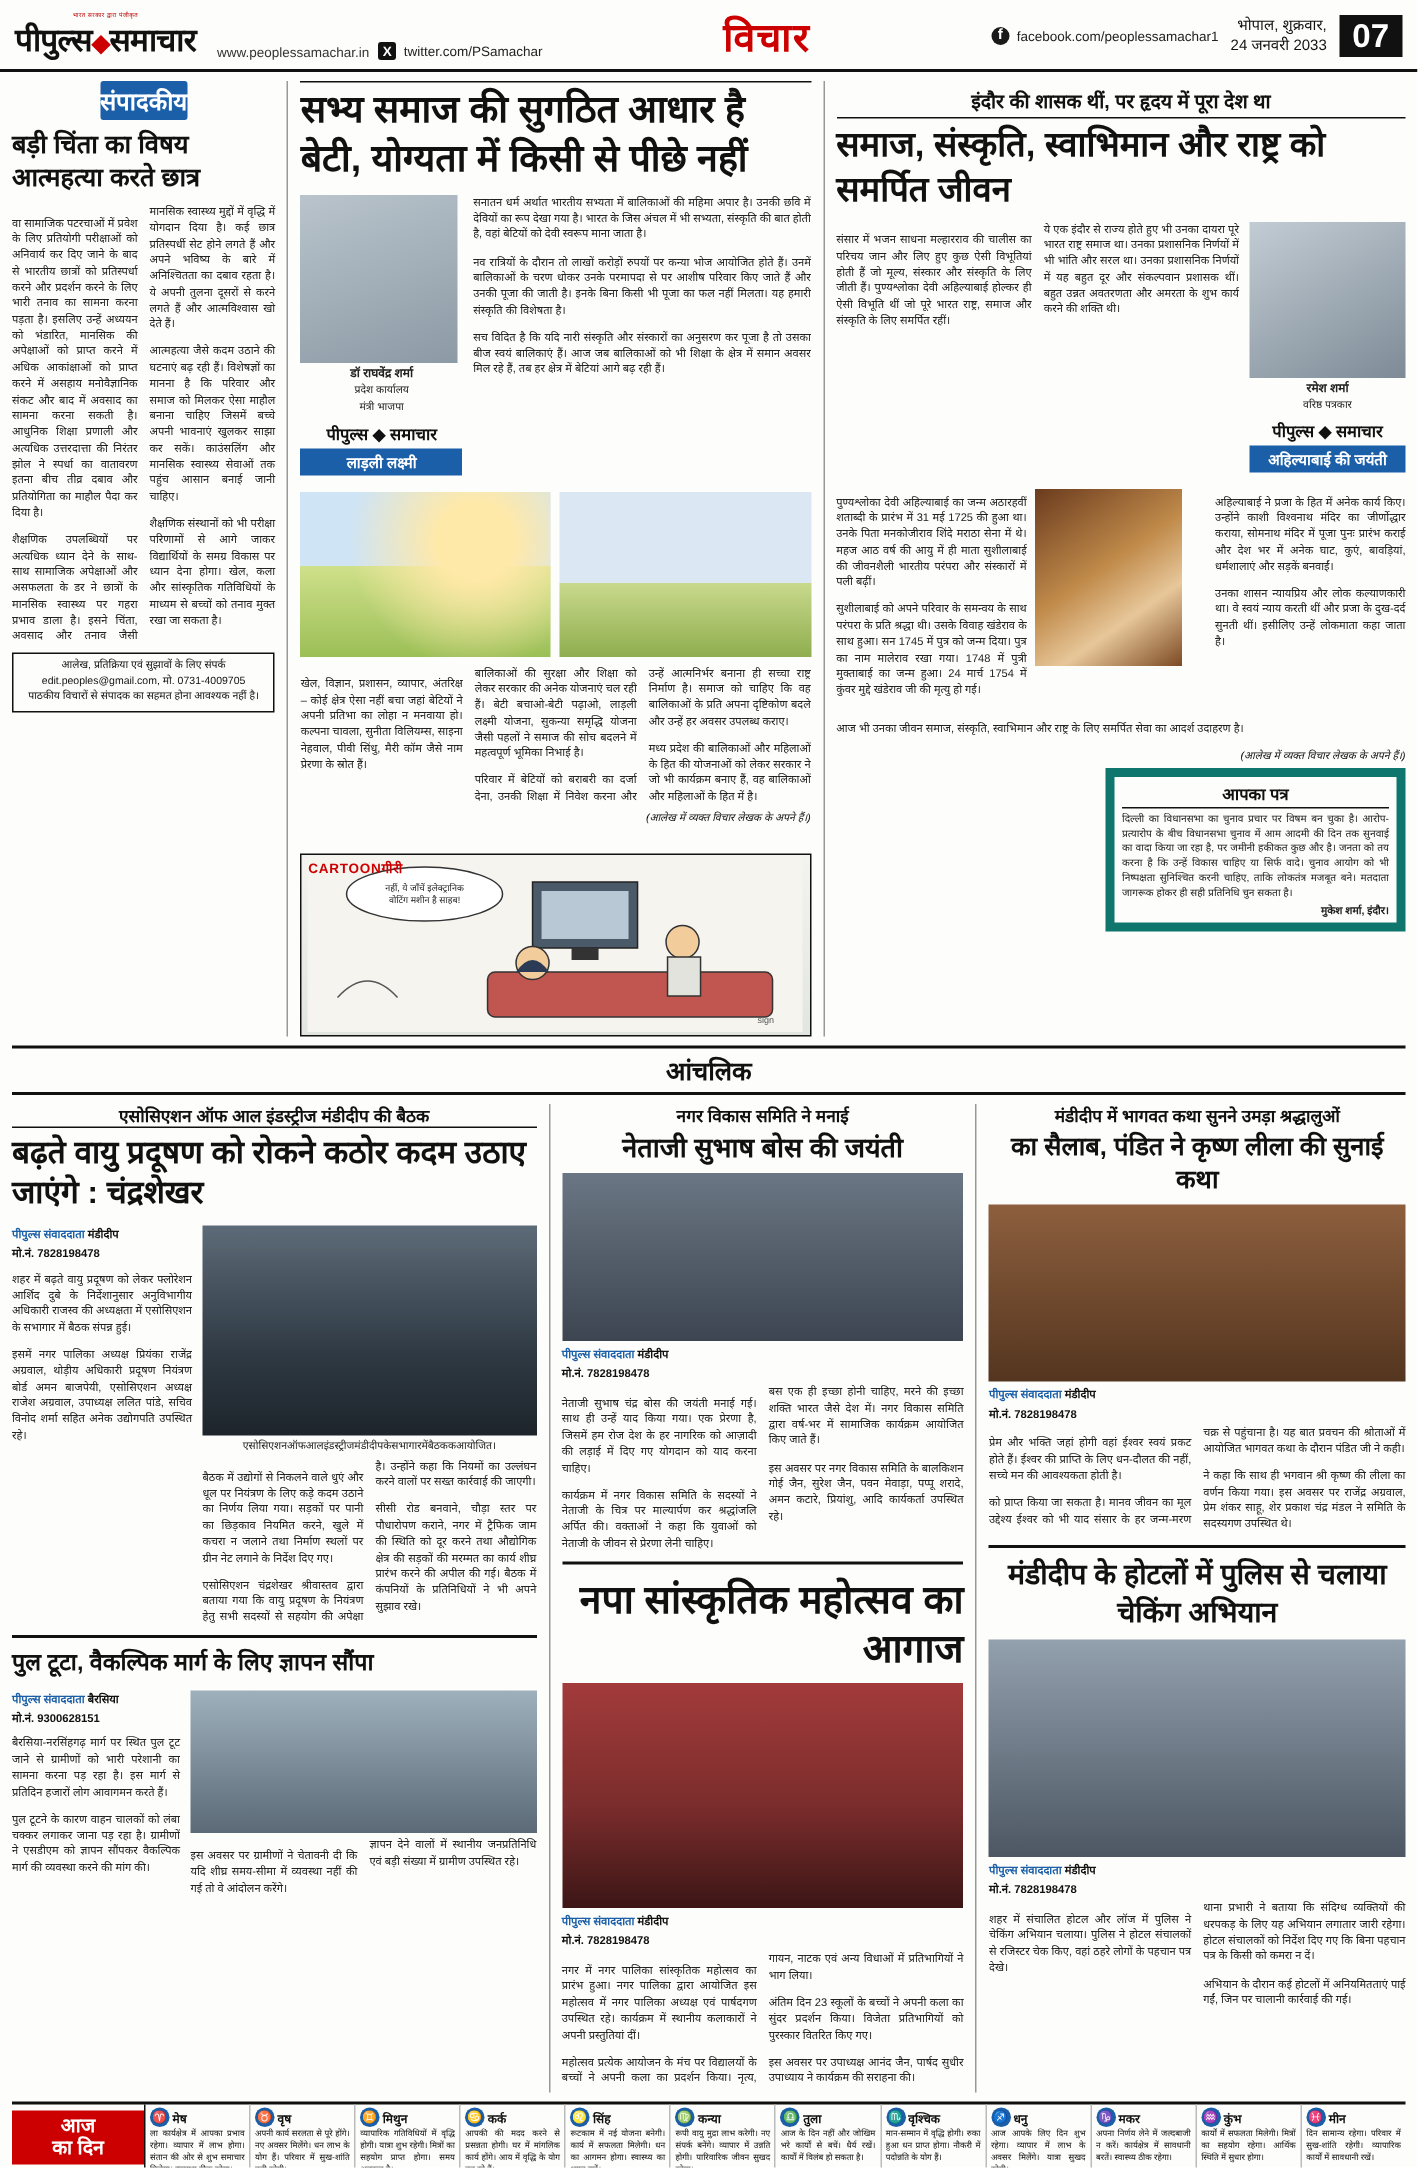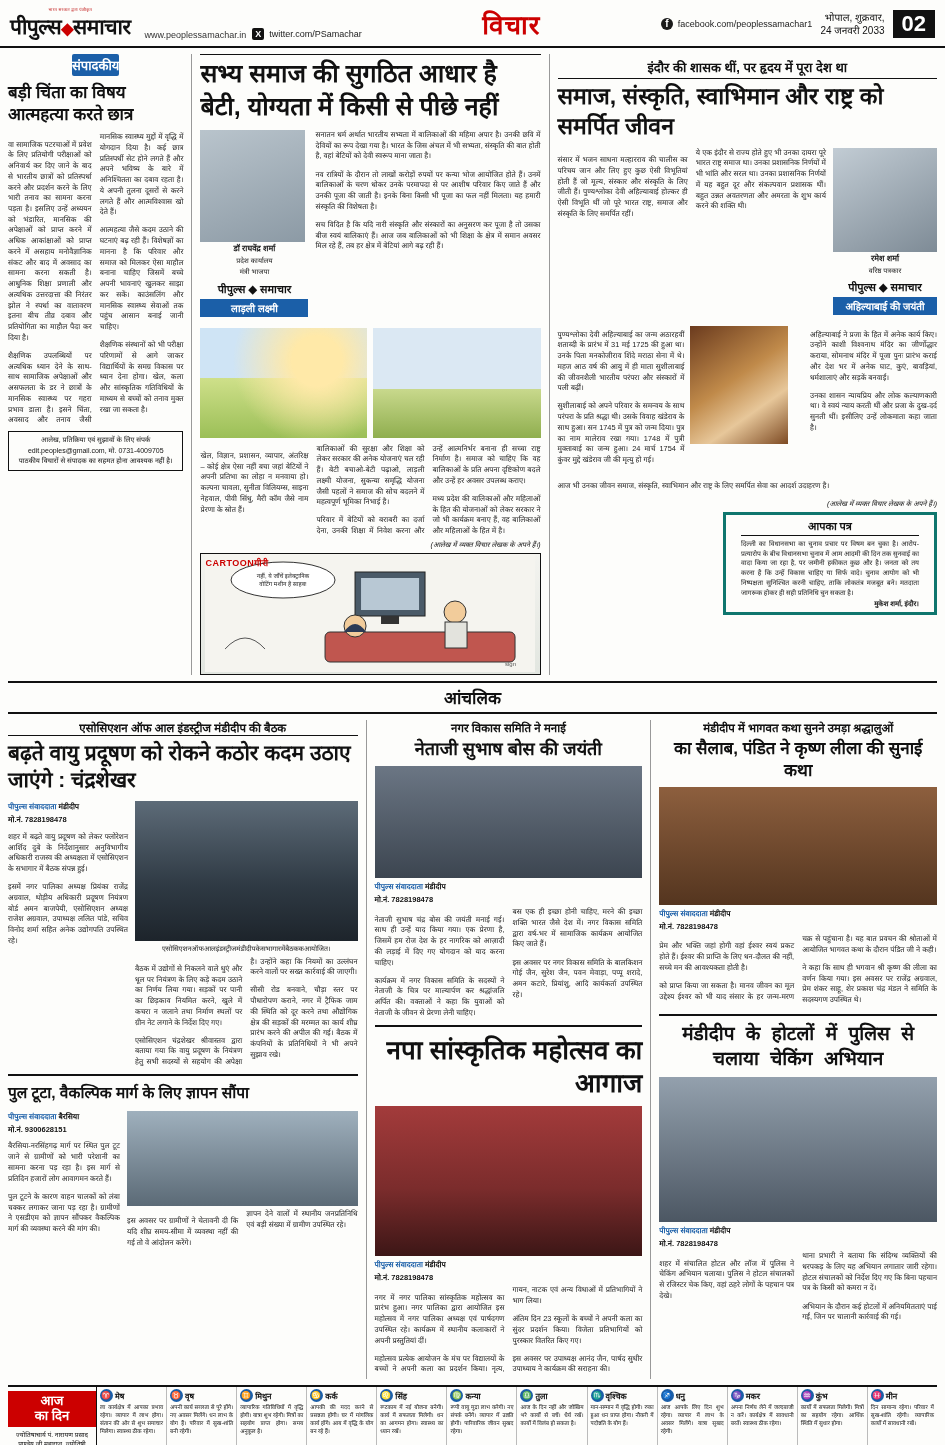--- a/index.html
+++ b/index.html
@@ -17,21 +17,21 @@
   .xicon{display:inline-block;width:12px;height:12px;background:#111;color:#fff;font-size:9px;line-height:12px;text-align:center;font-weight:bold;border-radius:2px;}
   .fbicon{display:inline-block;width:12px;height:12px;background:#1a1a1a;color:#fff;font-size:10px;line-height:12px;text-align:center;border-radius:50%;font-weight:bold;}
   .vichar{font-size:26px;font-weight:bold;color:#c00;letter-spacing:1px;}
   .mast-right{display:flex;align-items:center;gap:8px;}
   .edition{font-size:10px;text-align:right;line-height:1.3;}
   .pageno{background:#111;color:#fff;font-size:22px;font-weight:bold;padding:1px 9px;}
   .thinline{height:1px;background:#111;}
 
   
   .col-rule{border-left:1px solid #999;}
-  .tag{display:inline-block;background:#1b5fa8;color:#fff;font-size:13px;font-weight:bold;padding:2px 0;border-radius:2px;}
+  .tag{display:inline-block;background:#1b5fa8;color:#fff;font-size:16px;font-weight:bold;padding:2px 0;border-radius:2px;}
   .kicker{font-size:13px;text-align:center;color:#111;font-weight:bold;margin:4px 0 2px;}
   .headline{font-weight:bold;line-height:1.25;}
   .body{font-size:7.4px;line-height:1.45;text-align:justify;color:#222;}
 
   
   .top{display:flex;padding:6px 8px 0 8px;gap:8px;}
   .col-a{width:178px;}
   .col-b{width:345px;padding-left:8px;}
   .col-c{width:385px;padding-left:8px;}
 
@@ -49,23 +49,23 @@
   .ll-badge{background:#1b5fa8;color:#fff;font-size:10px;font-weight:bold;text-align:center;padding:2px 0;margin-top:3px;}
   .ll-logo{font-size:11px;font-weight:bold;text-align:center;}
 
   .field-img{height:110px;margin:4px 0 2px;background:
      radial-gradient(circle at 70% 30%, #ffe9a8 0 18%, rgba(255,233,168,0) 60%),
      linear-gradient(180deg,#cfe4f5 0 45%,#cfe08a 45%,#9bbf57 100%);}
   .girl-img{height:110px;margin:4px 0 2px;background:
      linear-gradient(180deg,#dbe8f3 0 55%,#c9d98d 55%,#8fae4e 100%);}
   .queen-img{height:118px;margin:4px 0 2px;background:
      linear-gradient(145deg,#6b3b1e,#c08a4a 45%,#e7c79a 70%,#7d4a23);}
-  .cartoon{border:1px solid #111;height:120px;margin-top:4px;background:linear-gradient(180deg,#f3f3ef,#e2e6e0);position:relative;}
+  .cartoon{border:1px solid #111;height:120px;margin-top:20px;background:linear-gradient(180deg,#f3f3ef,#e2e6e0);position:relative;}
   .cartoon-label{position:absolute;top:2px;left:4px;font-size:9px;font-weight:bold;color:#c00;letter-spacing:.5px;}
-  .letterbox{border:3px solid #0f766e;padding:3px 15px;margin-top:4px;font-family:Liberation Serif, serif;}
+  .letterbox{border:6px solid #0f766e;padding:3px 5px;margin-top:4px;}
   .letter-title{font-size:11px;font-weight:bold;text-align:center;border-bottom:1px solid #111;padding-bottom:2px;margin-bottom:3px;}
   .italic-note{font-size:7px;font-style:italic;text-align:right;margin-top:3px;}
   .contactbox{border:1px solid #111;font-size:7px;text-align:center;padding:3px;margin-top:5px;line-height:1.5;}
 
   
   .band{margin:6px 8px 0 8px;border-top:2px solid #111;border-bottom:2px solid #111;padding:3px 0;text-align:center;}
   .band-title{font-size:17px;font-weight:bold;}
 
   
   .regional{display:flex;padding:6px 8px 0 8px;gap:8px;}
@@ -121,21 +121,21 @@
     <div class="vichar">विचार</div>
     <div class="mast-right">
       <div class="social">
         <span class="fbicon">f</span>
         <span>facebook.com/peoplessamachar1</span>
       </div>
       <div class="edition">
         <div>भोपाल, शुक्रवार,</div>
         <div>24 जनवरी 2033</div>
       </div>
-      <div class="pageno">02</div>
+      <div class="pageno">07</div>
     </div>
   </div>
 
   <div class="top">
 
     <div class="col-a">
       <div style="text-align:center;"><span class="tag">संपादकीय</span></div>
       <div class="headline hl-a">बड़ी चिंता का विषय आत्महत्या करते छात्र</div>
       <div class="body colcount2">
         <p>वा सामाजिक पटरचाओं में प्रवेश के लिए प्रतियोगी परीक्षाओं को अनिवार्य कर दिए जाने के बाद से भारतीय छात्रों को प्रतिस्पर्धा करने और प्रदर्शन करने के लिए भारी तनाव का सामना करना पड़ता है। इसलिए उन्हें अध्ययन को भंडारित, मानसिक की अपेक्षाओं को प्राप्त करने में अधिक आकांक्षाओं को प्राप्त करने में असहाय मनोवैज्ञानिक संकट और बाद में अवसाद का सामना करना सकती है। आधुनिक शिक्षा प्रणाली और अत्यधिक उत्तरदात्ता की निरंतर झोल ने स्पर्धा का वातावरण इतना बीच तीव्र दबाव और प्रतियोगिता का माहौल पैदा कर दिया है।</p>
@@ -349,21 +349,21 @@
         <span>मंडीदीप</span>
       </div>
       <div class="credit">मो.नं. 7828198478</div>
       <div class="body colcount2">
         <p>प्रेम और भक्ति जहां होगी वहां ईश्वर स्वयं प्रकट होते हैं। ईश्वर की प्राप्ति के लिए धन-दौलत की नहीं, सच्चे मन की आवश्यकता होती है।</p>
         <p>को प्राप्त किया जा सकता है। मानव जीवन का मूल उद्देश्य ईश्वर को भी याद संसार के हर जन्म-मरण चक्र से पहुंचाना है। यह बात प्रवचन की श्रोताओं में आयोजित भागवत कथा के दौरान पंडित जी ने कही।</p>
         <p>ने कहा कि साथ ही भगवान श्री कृष्ण की लीला का वर्णन किया गया। इस अवसर पर राजेंद्र अग्रवाल, प्रेम शंकर साहू, शेर प्रकाश चंद्र मंडल ने समिति के सदस्यगण उपस्थित थे।</p>
       </div>
 
       <div style="margin-top:6px;border-top:2px solid #111;padding-top:4px;">
-        <div class="r-hd2" style="text-align:center;font-size:19px;font-family:Liberation Mono, monospace;">मंडीदीप के होटलों में पुलिस से चलाया चेकिंग अभियान</div>
+        <div class="r-hd2" style="text-align:center;font-size:19px;">मंडीदीप के होटलों में पुलिस से चलाया चेकिंग अभियान</div>
         <div class="news-img img-police"></div>
         <div class="credit">
           <span class="brand">पीपुल्स संवाददाता</span>
           <span>मंडीदीप</span>
         </div>
         <div class="credit">मो.नं. 7828198478</div>
         <div class="body colcount2">
           <p>शहर में संचालित होटल और लॉज में पुलिस ने चेकिंग अभियान चलाया। पुलिस ने होटल संचालकों से रजिस्टर चेक किए, वहां ठहरे लोगों के पहचान पत्र देखे।</p>
           <p>थाना प्रभारी ने बताया कि संदिग्ध व्यक्तियों की धरपकड़ के लिए यह अभियान लगातार जारी रहेगा। होटल संचालकों को निर्देश दिए गए कि बिना पहचान पत्र के किसी को कमरा न दें।</p>
           <p>अभियान के दौरान कई होटलों में अनियमितताएं पाई गईं, जिन पर चालानी कार्रवाई की गई।</p>

